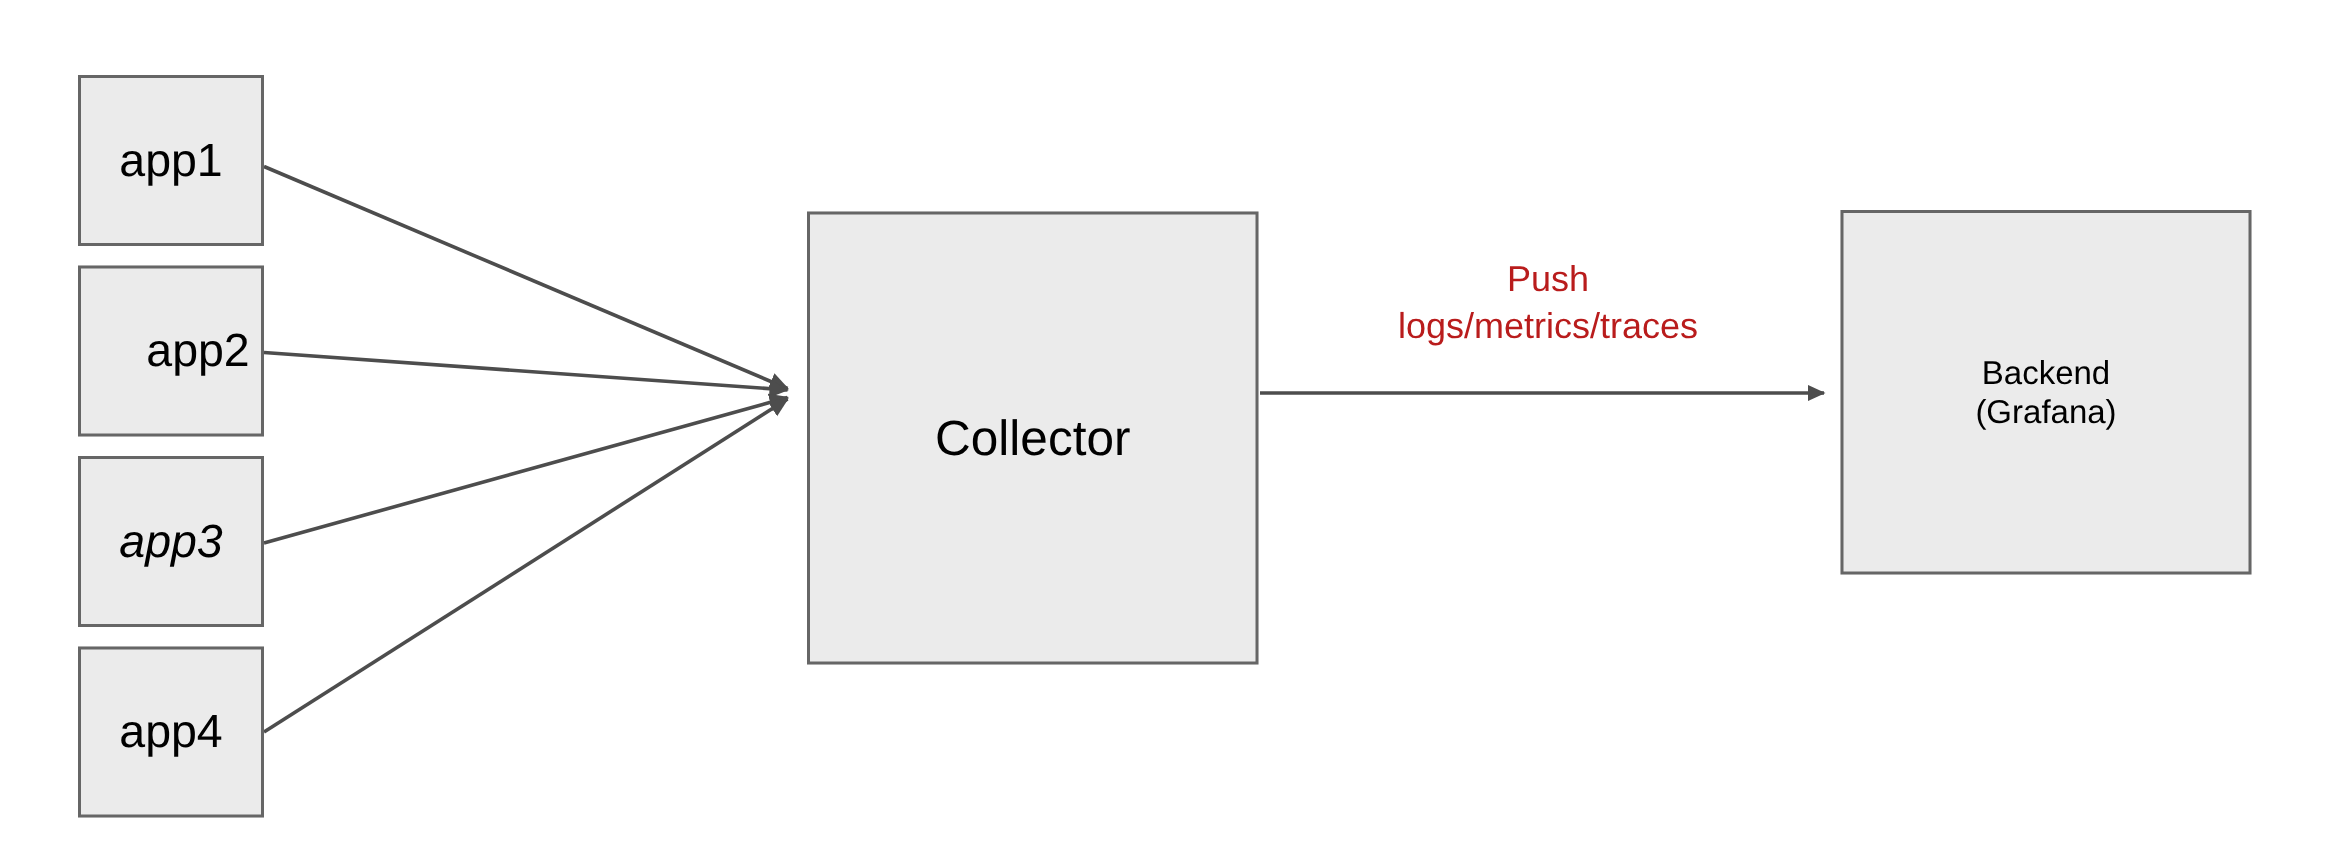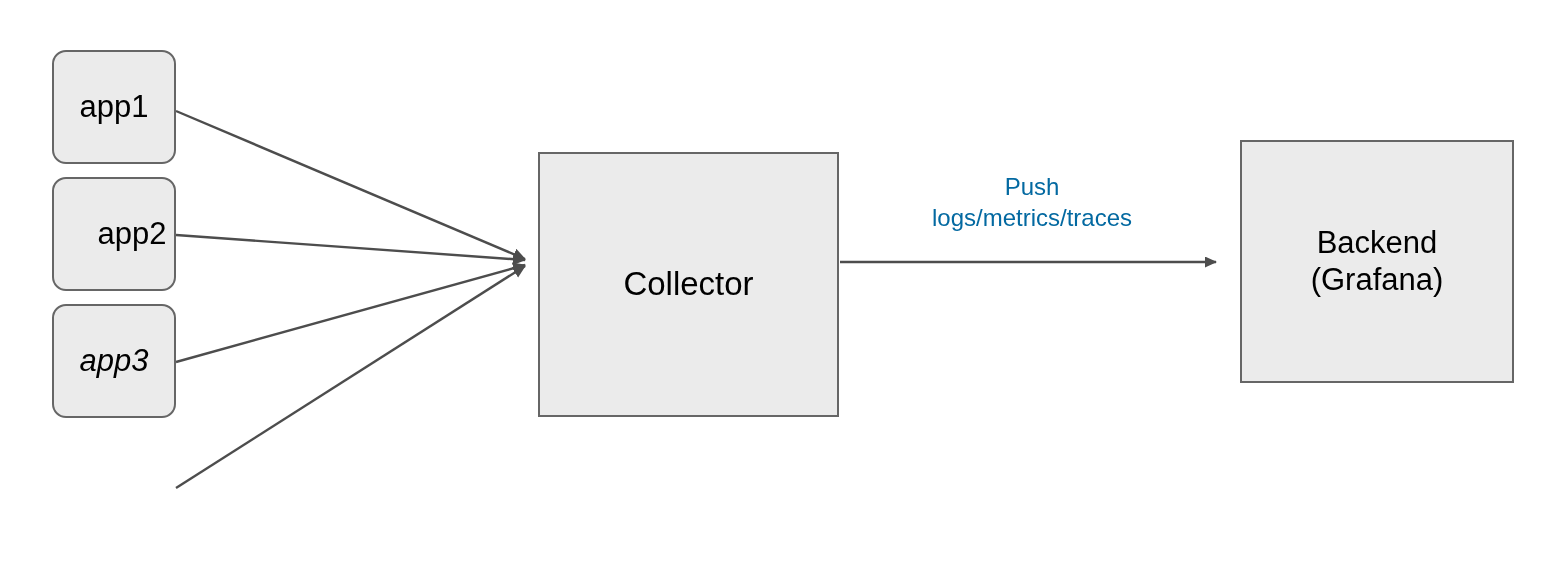--- a/index.html
+++ b/index.html
@@ -37,52 +37,50 @@
     justify-content: center;
     text-align: center;
     color: #000000;
     line-height: 1.18;
   }
   .node-app {
     left: 52px;
     width: 124px;
     height: 114px;
     font-size: 31px;
-    border-radius: 14px;
   }
   #node-app1 { top: 50px; }
   #node-app2 { top: 177px; padding-left: 36px; }
   #node-app3 { top: 304px; font-style: italic; }
   #node-app4 { top: 431px; }
 
   #node-collector {
     left: 538px;
-    top: 152px;
+    top: 141px;
     width: 301px;
-    height: 265px;
+    height: 302px;
     font-size: 33px;
     text-align: right;
   }
   #node-backend {
     left: 1227px;
     top: 140px;
     width: 274px;
     height: 243px;
-    font-size: 31px;
-    margin-left: 13px;
+    font-size: 22px;
   }
   .node-label {
     display: block;
     white-space: pre-line;
   }
   .edge-label {
     position: absolute;
     text-align: center;
     font-size: 24px;
-    color: #0369a1;
+    color: #b91c1c;
     line-height: 1.28;
     white-space: pre-line;
     background: transparent;
   }
   #edge-label-push {
     left: 852px;
     top: 172px;
     width: 360px;
   }
 </style>
@@ -124,20 +122,23 @@
   </div>
 
   <div class="node node-app" id="node-app2">
     <span class="node-label">app2</span>
   </div>
 
   <div class="node node-app" id="node-app3">
     <span class="node-label">app3</span>
   </div>
 
+  <div class="node node-app" id="node-app4">
+    <span class="node-label">app4</span>
+  </div>
 
   <div class="node" id="node-collector">
     <span class="node-label">Collector</span>
   </div>
 
   <div class="node" id="node-backend">
     <span class="node-label">Backend
 (Grafana)</span>
   </div>
 

